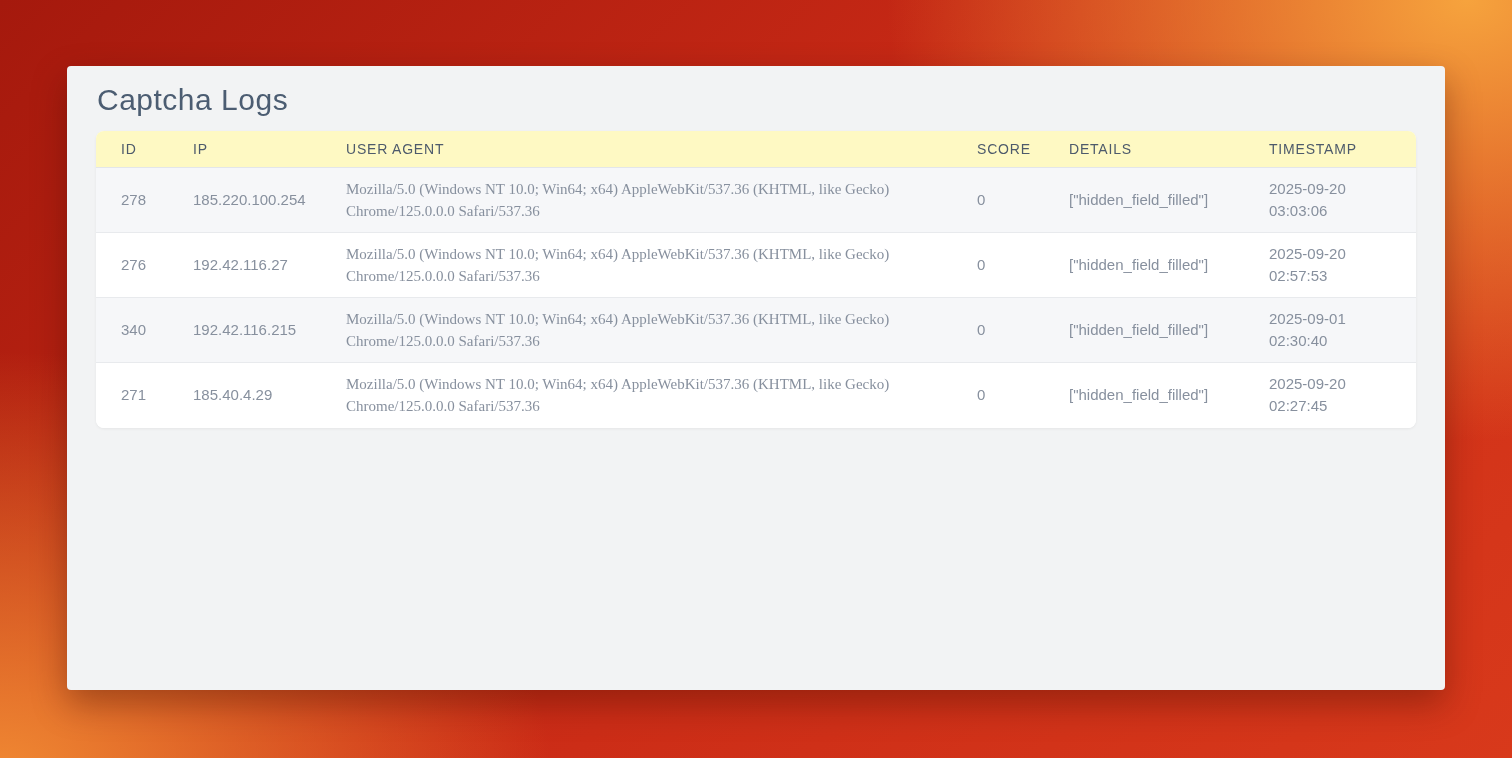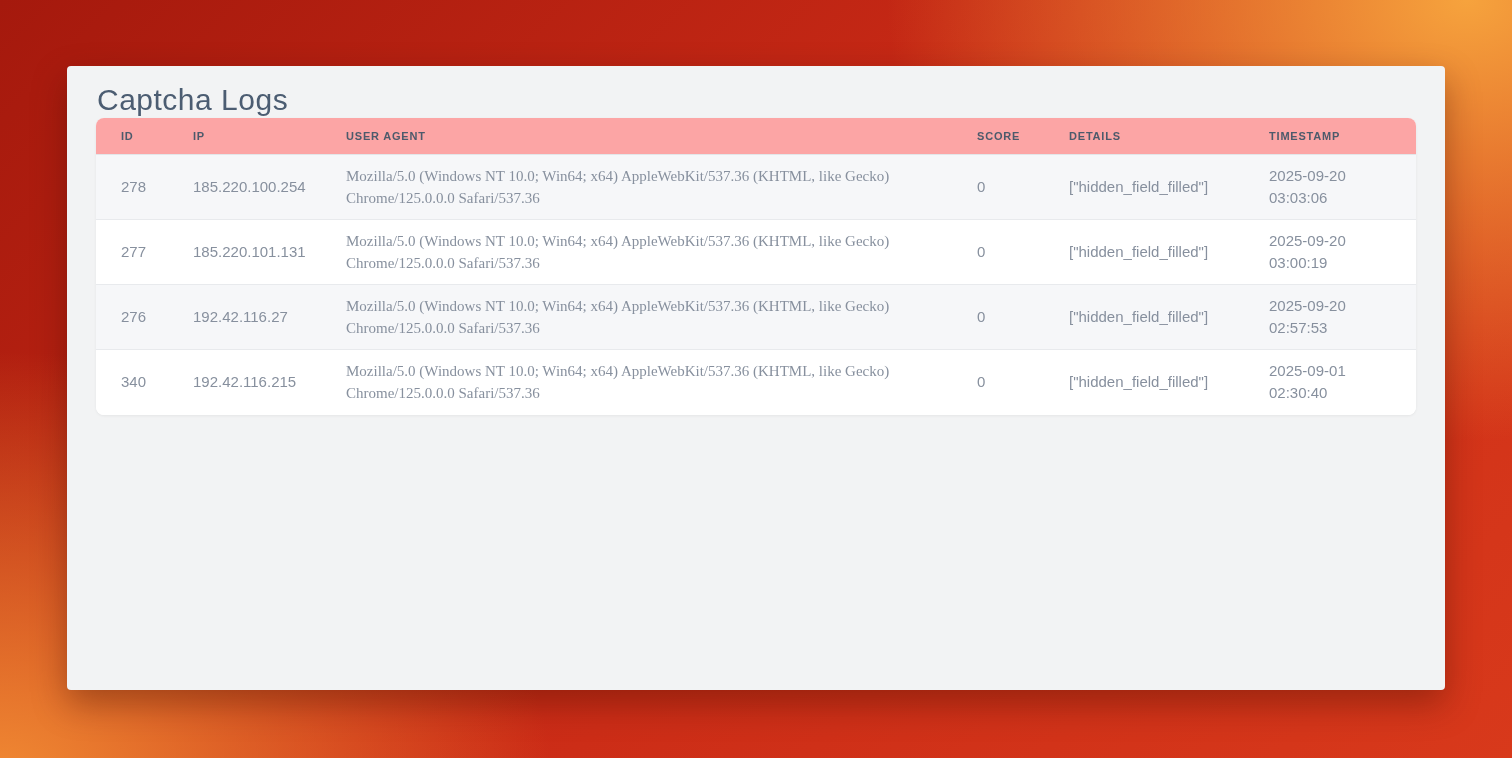--- a/index.html
+++ b/index.html
@@ -24,21 +24,21 @@
     width: 1378px;
     height: 624px;
     box-sizing: border-box;
     padding: 0 29px;
     background: #f2f3f4;
     border-radius: 4px;
     box-shadow: 0 14px 34px rgba(70, 15, 0, 0.40);
     overflow: hidden;
   }
   .title {
-    margin: 17px 0 2px 1px;
+    margin: 17px 0 15px 1px;
     font-size: 30px;
     line-height: 33px;
     font-weight: 500;
     letter-spacing: 0.5px;
     color: #4c5d72;
   }
   .table-wrap {
     width: 1320px;
     border-radius: 8px;
     overflow: hidden;
@@ -52,23 +52,23 @@
   }
   col.c-id { width: 97px; }
   col.c-ip { width: 153px; }
   col.c-ua { width: 631px; }
   col.c-score { width: 92px; }
   col.c-details { width: 200px; }
   col.c-ts { width: 147px; }
 
   thead th {
     height: 36px;
-    background: #fca5a5;
-    font-size: 11px;
-    font-weight: 700;
+    background: #fef9c3;
+    font-size: 14px;
+    font-weight: 400;
     letter-spacing: 0.8px;
     color: #4d5a6b;
     text-align: left;
     vertical-align: middle;
     border-bottom: 1px solid #e3e6e9;
     padding: 0;
   }
   thead th:first-child { padding-left: 25px; }
 
   tbody tr { height: 65px; }
@@ -116,39 +116,39 @@
       <tbody id="rows">
           <tr class="log-row">
     <td class="cell-id">278</td>
     <td class="cell-ip">185.220.100.254</td>
     <td class="cell-ua">Mozilla/5.0 (Windows NT 10.0; Win64; x64) AppleWebKit/537.36 (KHTML, like Gecko) Chrome/125.0.0.0 Safari/537.36</td>
     <td class="cell-score">0</td>
     <td class="cell-details">["hidden_field_filled"]</td>
     <td class="cell-ts">2025-09-20 03:03:06</td>
   </tr>
           <tr class="log-row">
-    <td class="cell-id">277</td>
-    <td class="cell-ip">185.220.101.131</td>
-    <td class="cell-ua">Mozilla/5.0 (Windows NT 10.0; Win64; x64) AppleWebKit/537.36 (KHTML, like Gecko) Chrome/125.0.0.0 Safari/537.36</td>
-    <td class="cell-score">0</td>
-    <td class="cell-details">["hidden_field_filled"]</td>
-    <td class="cell-ts">2025-09-20 03:00:19</td>
-  </tr>
-          <tr class="log-row">
     <td class="cell-id">276</td>
     <td class="cell-ip">192.42.116.27</td>
     <td class="cell-ua">Mozilla/5.0 (Windows NT 10.0; Win64; x64) AppleWebKit/537.36 (KHTML, like Gecko) Chrome/125.0.0.0 Safari/537.36</td>
     <td class="cell-score">0</td>
     <td class="cell-details">["hidden_field_filled"]</td>
     <td class="cell-ts">2025-09-20 02:57:53</td>
   </tr>
           <tr class="log-row">
     <td class="cell-id">340</td>
     <td class="cell-ip">192.42.116.215</td>
     <td class="cell-ua">Mozilla/5.0 (Windows NT 10.0; Win64; x64) AppleWebKit/537.36 (KHTML, like Gecko) Chrome/125.0.0.0 Safari/537.36</td>
     <td class="cell-score">0</td>
     <td class="cell-details">["hidden_field_filled"]</td>
     <td class="cell-ts">2025-09-01 02:30:40</td>
   </tr>
+          <tr class="log-row">
+    <td class="cell-id">271</td>
+    <td class="cell-ip">185.40.4.29</td>
+    <td class="cell-ua">Mozilla/5.0 (Windows NT 10.0; Win64; x64) AppleWebKit/537.36 (KHTML, like Gecko) Chrome/125.0.0.0 Safari/537.36</td>
+    <td class="cell-score">0</td>
+    <td class="cell-details">["hidden_field_filled"]</td>
+    <td class="cell-ts">2025-09-20 02:27:45</td>
+  </tr>
         </tbody>
     </table>
   </div>
 </div>
 
 </body></html>

